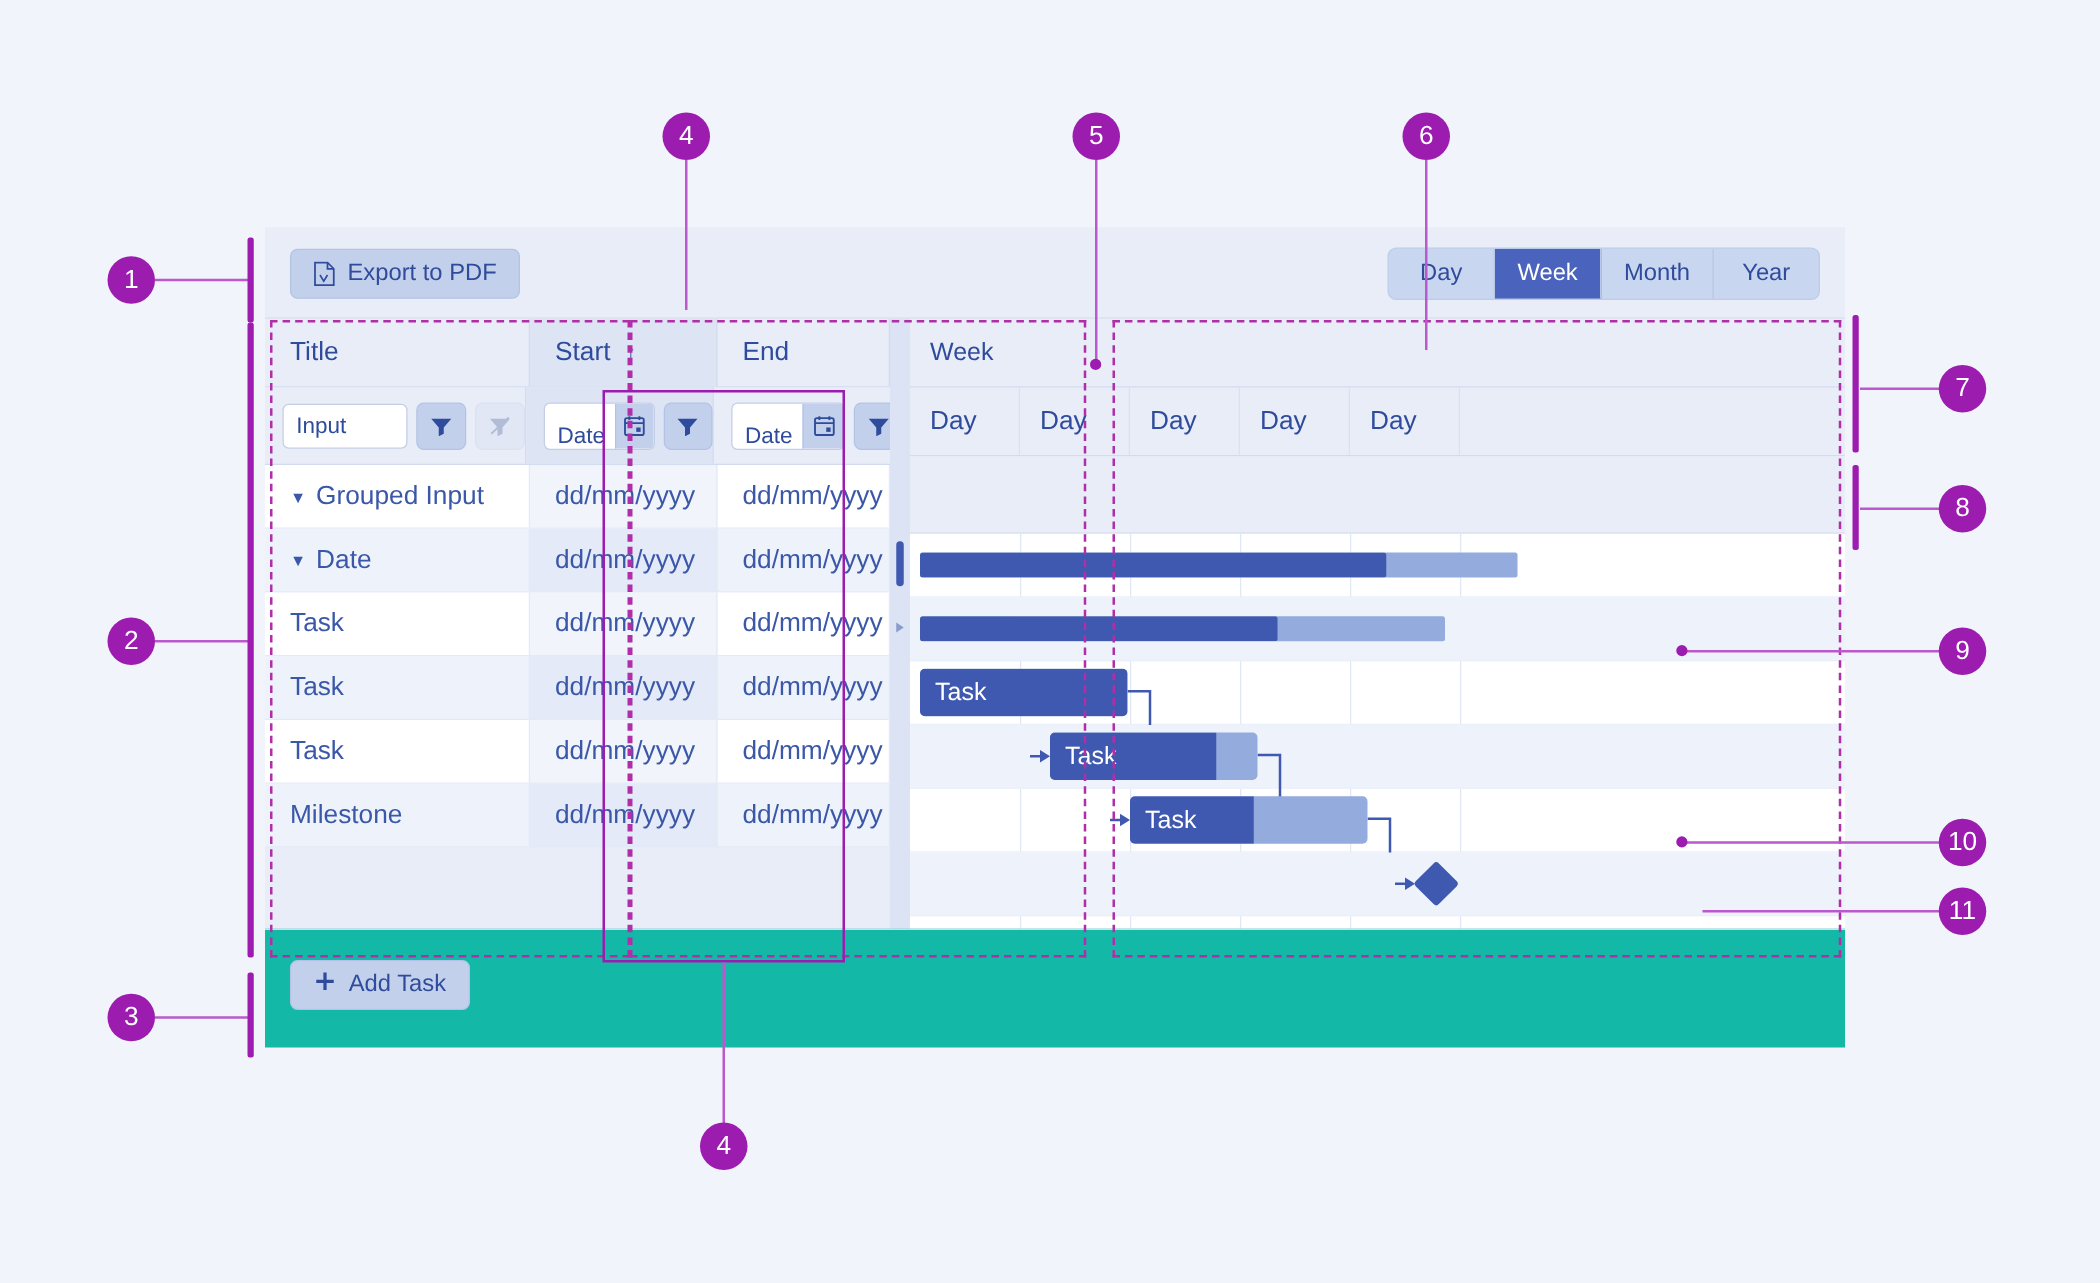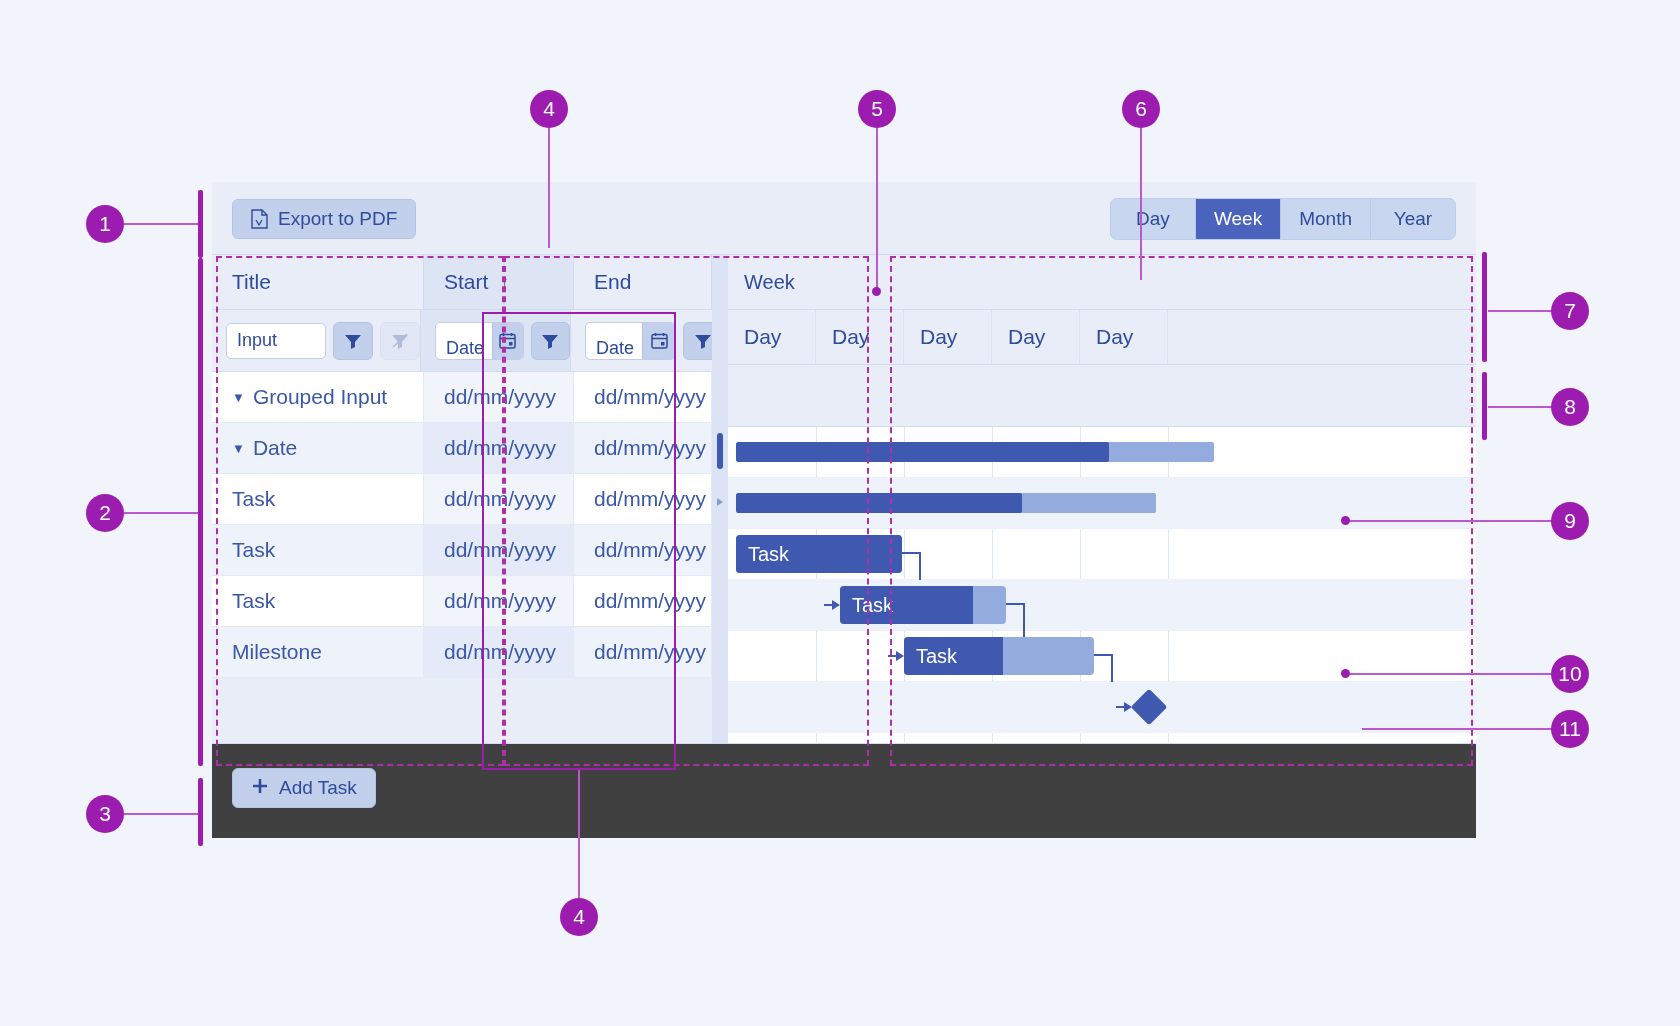--- a/index.html
+++ b/index.html
@@ -542,21 +542,21 @@
             <svg class="dep" style="left:388px; top:15px; width:20px; height:20px;">
               <path d="M0 10 H12" stroke="#3f58b0" stroke-width="2" fill="none"></path>
               <path d="M8 5 L16 10 L8 15 Z" fill="#3f58b0"></path>
             </svg>
             <div class="milestone" style="left:408px; top:12px;"></div>
           </div>
         </div>
       </div>
     </div>
 
-    <div style="height:94px; border-top:1px solid #d3dcee; background:#404040; position:relative;">
+    <div style="height:94px; border-top:1px solid #d3dcee; background:#14b8a6; position:relative;">
       <div class="btn-export" style="top:24px;">
         <span>
           <svg width="18" height="18" viewBox="0 0 18 18">
             <path d="M9 2v14M2 9h14" stroke="#2f4b9b" stroke-width="2.6"></path>
           </svg>
         </span>
         <span>Add Task</span>
       </div>
     </div>
   </div>

